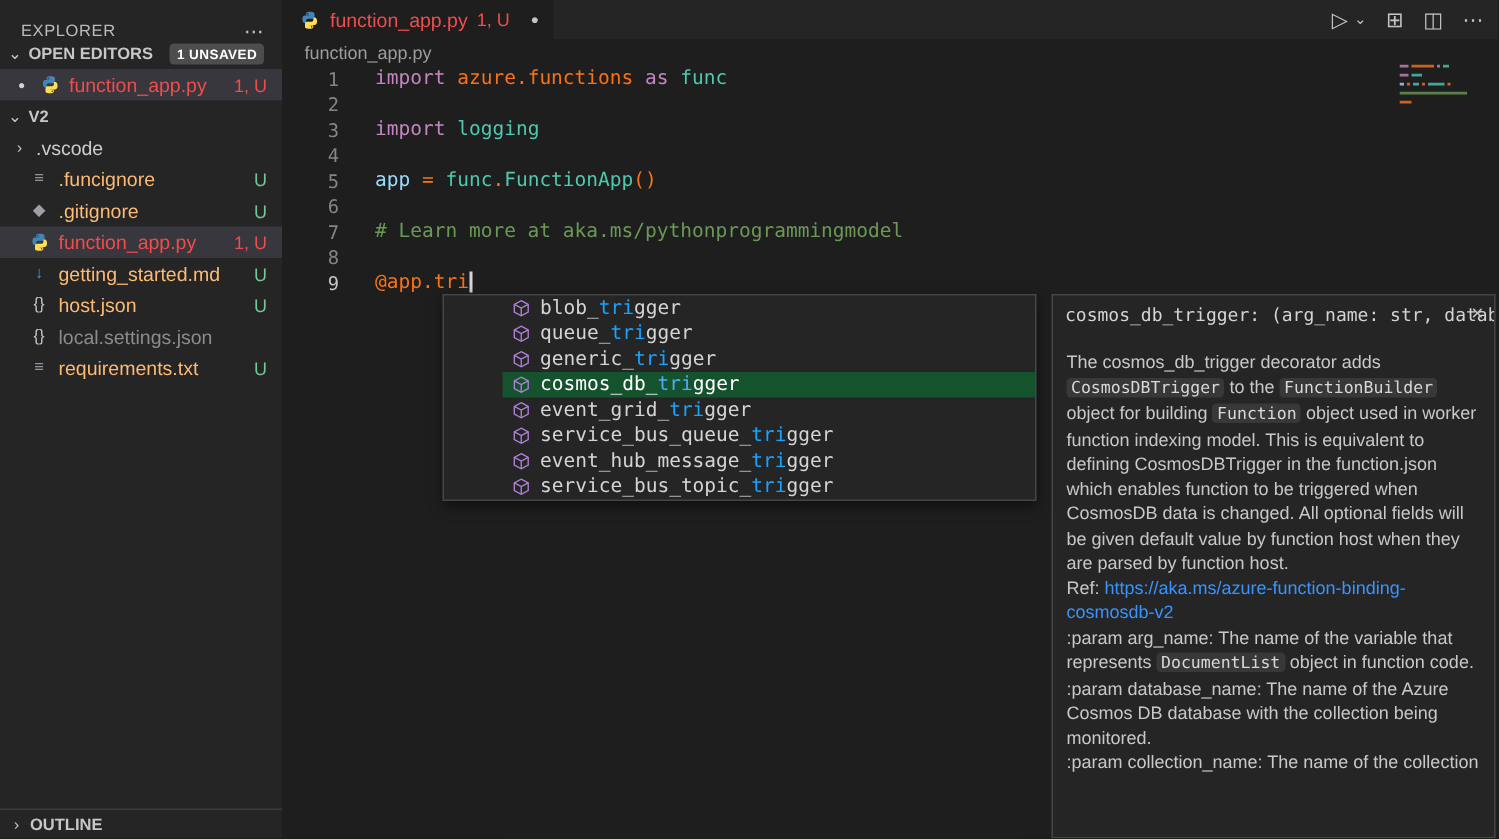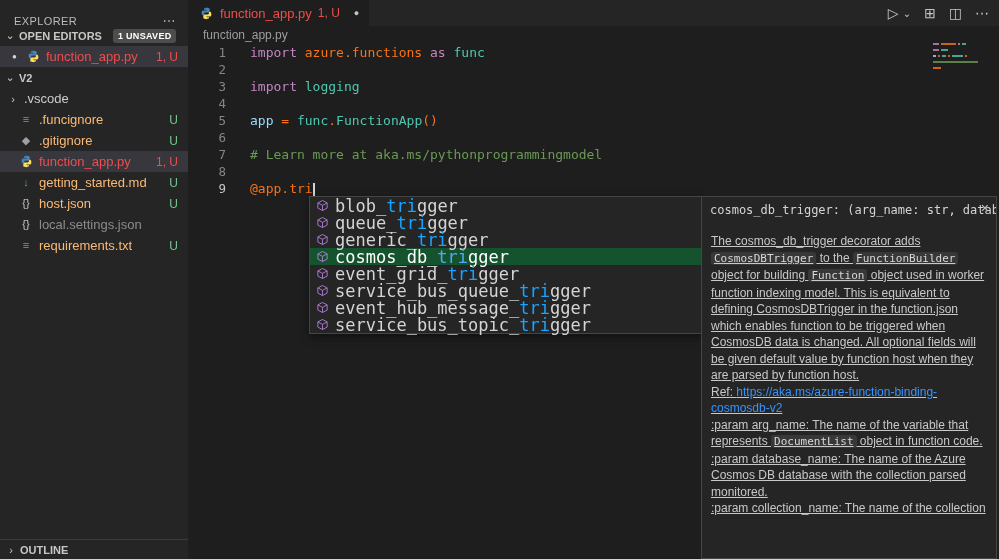--- a/index.html
+++ b/index.html
@@ -52,32 +52,32 @@
   .tk-var { color:#9cdcfe; }
   .tk-cls { color:#4ec9b0; }
   .tk-cm  { color:#6a9955; }
   .cursor { display:inline-block; width:2px; height:14px; background:#d4d4d4; vertical-align:middle; }
 
   .minimap { position:absolute; top:43px; right:4px; width:62px; }
   .mm-line { height:3px; white-space:nowrap; overflow:hidden; }
   .mm-tk { display:inline-block; height:2px; background:currentColor; margin-right:2px; opacity:.8; vertical-align:top; }
 
   
-  .suggest { position:absolute; left:121px; top:196px; width:396px; background:#252526; border:1px solid #454545; z-index:5; box-shadow:0 3px 8px rgba(0,0,0,.5); font-family:"DejaVu Sans Mono","Liberation Mono",monospace; font-size:17px; }
+  .suggest { position:absolute; left:107px; top:196px; width:396px; background:#252526; border:1px solid #454545; z-index:5; box-shadow:0 3px 8px rgba(0,0,0,.5); font-family:"DejaVu Sans Mono","Liberation Mono",monospace; font-size:13px;padding-left:39px; }
   .suggest-item { height:17px; display:flex; align-items:center; padding:0 5px; gap:5px; color:#d4d4d4; cursor:pointer; white-space:pre; }
   .suggest-item.selected { background:#14532d; color:#ffffff; }
   .sicon { width:15px; flex-shrink:0; display:inline-flex; align-items:center; justify-content:center; }
   .smatch { color:#18a3ff; }
   .suggest-item.selected .smatch { color:#4daafc; }
 
   
   .docs { position:absolute; left:513px; top:196px; width:296px; bottom:0; background:#252526; border:1px solid #454545; z-index:5; overflow:hidden; }
   .docs-sig { font-family:"DejaVu Sans Mono","Liberation Mono",monospace; font-size:12px; color:#d4d4d4; padding:6px 24px 2px 8px; white-space:nowrap; overflow:hidden; }
   .docs-close { position:absolute; top:4px; right:7px; color:#c5c5c5; font-size:14px; cursor:pointer; line-height:1; }
-  .docs-body { padding:14px 10px 0 9px; font-size:12px; line-height:16.5px; color:#c8c8c8; overflow:hidden;text-decoration:underline; }
+  .docs-body { padding:14px 10px 0 9px; font-size:12px; line-height:16.5px; color:#c8c8c8; overflow:hidden; }
   .docs-body p { margin:0; overflow-wrap:anywhere; }
   .docs-body p.gap { }
   .dcode { font-family:"DejaVu Sans Mono","Liberation Mono",monospace; font-size:11px; background:rgba(255,255,255,.09); padding:0 3px; border-radius:3px; color:#d8d8d8; }
   .dlink { color:#3794ff; text-decoration:none; cursor:pointer; }
 </style>
 </head>
 <body>
 
 <div class="app">
 
@@ -241,18 +241,18 @@
             </svg></span><span class="slabel">service_bus_topic_<span class="smatch">tri</span>gger</span></div>
       </div>
 
     <div class="docs">
       <div class="docs-sig">cosmos_db_trigger: (arg_name: str, databas</div>
       <span class="docs-close">×</span>
       <div class="docs-body" id="docs-body">
           <p><span>The cosmos_db_trigger decorator adds </span><span class="dcode">CosmosDBTrigger</span><span> to the </span><span class="dcode">FunctionBuilder</span><span> object for building </span><span class="dcode">Function</span><span> object used in worker function indexing model. This is equivalent to defining CosmosDBTrigger in the function.json which enables function to be triggered when CosmosDB data is changed. All optional fields will be given default value by function host when they are parsed by function host.</span></p>
           <p class="gap"><span>Ref: </span><a class="dlink" href="#">https://aka.ms/azure-function-binding-cosmosdb-v2</a></p>
           <p class="gap"><span>:param arg_name: The name of the variable that represents </span><span class="dcode">DocumentList</span><span> object in function code.</span></p>
-          <p><span>:param database_name: The name of the Azure Cosmos DB database with the collection parsed monitored.</span></p>
+          <p><span>:param database_name: The name of the Azure Cosmos DB database with the collection being monitored.</span></p>
           <p><span>:param collection_name: The name of the collection</span></p>
         </div>
     </div>
   </main>
 </div>
 
 </body></html>

